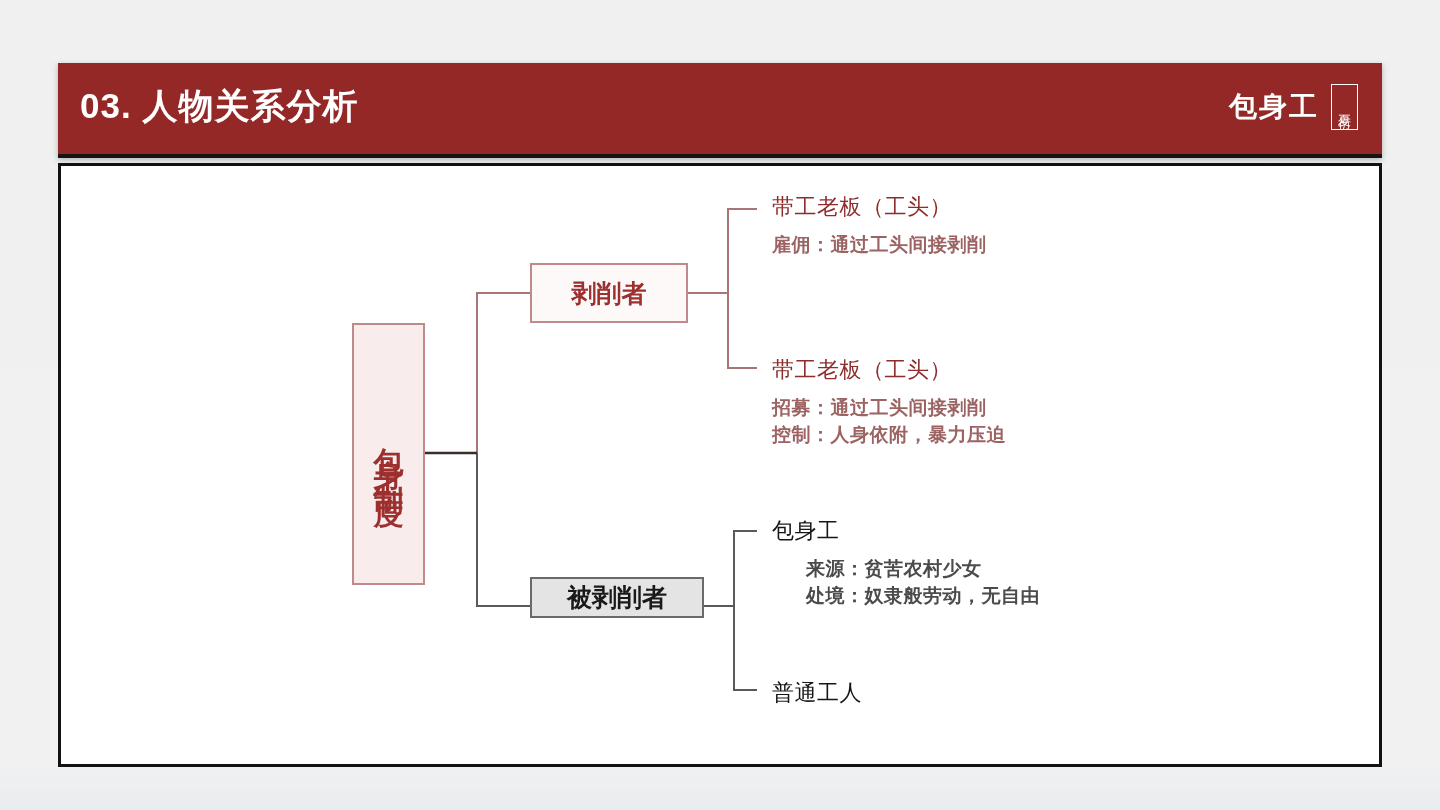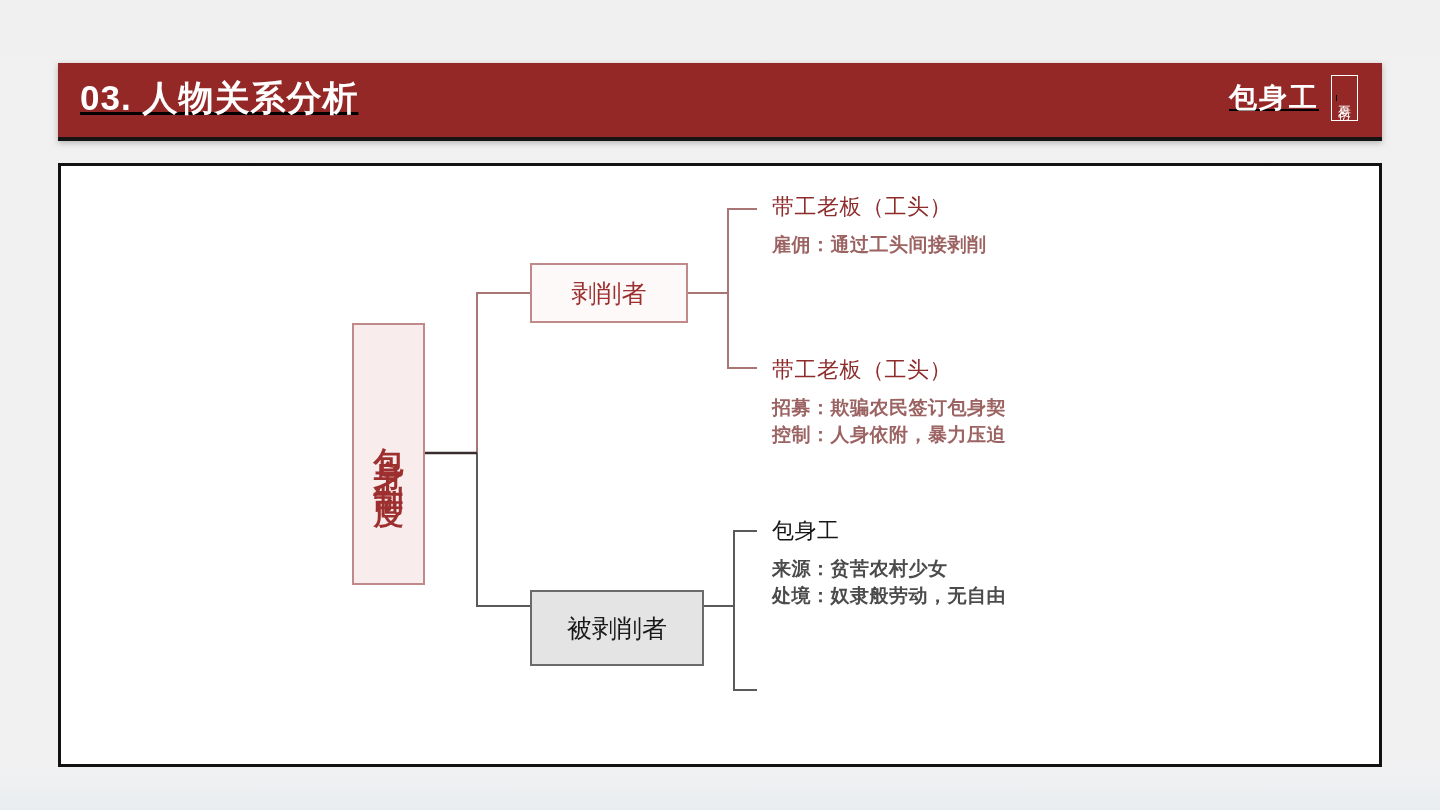--- a/index.html
+++ b/index.html
@@ -13,29 +13,28 @@
     position: relative;
     width: 1440px;
     height: 810px;
     background: linear-gradient(180deg, #f0f0f1 0%, #f1f1f2 94%, #e9edf0 100%);
   }
 
   
   .slide-header {
     position: absolute;
     left: 58px; top: 63px;
-    width: 1324px; height: 78px;
+    width: 1324px; height: 95px;
     background: #942827;
     border-bottom: 4px solid #141414;
     display: flex;
     align-items: center;
     justify-content: space-between;
     padding: 0 24px 4px 22px;
     box-shadow: 0 2px 6px rgba(0,0,0,0.25);
-    text-decoration: underline;
   }
   .header-title {
     color: #ffffff;
     font-size: 35px;
     font-weight: bold;
     letter-spacing: 1px;
   }
   .brand-group {
     display: flex;
     align-items: center;
@@ -100,36 +99,35 @@
     letter-spacing: 12px;
     line-height: 1;
   }
 
   .branch-node {
     position: absolute;
     display: flex;
     align-items: center;
     justify-content: center;
     font-size: 25px;
-    font-weight: normal;
+    font-weight: bold;
   }
   .branch-exploiter {
     left: 530px; top: 263px;
     width: 158px; height: 60px;
     background: #fdf9f9;
     border: 2px solid #c18a8a;
     color: #9d2f2f;
   }
   .branch-exploited {
     left: 530px; top: 577px;
-    width: 174px; height: 76px;
+    width: 174px; height: 41px;
     background: #e4e4e4;
     border: 2px solid #6a6a6a;
     color: #191919;
-    margin-top: 13px;
   }
 
   .leaf {
     position: absolute;
     left: 772px;
     width: 430px;
   }
   .leaf-title {
     font-size: 22px;
     font-weight: normal;
@@ -138,21 +136,21 @@
   }
   .leaf-line {
     font-size: 19px;
     line-height: 27px;
     letter-spacing: 0.5px;
     font-weight: bold;
   }
   .leaf-red .leaf-title { color: #8e2c2c; }
   .leaf-red .leaf-line  { color: #9c6363; }
   .leaf-dark .leaf-title { color: #161616; }
-  .leaf-dark .leaf-line  { color: #4b4b4b; }
+  .leaf-dark .leaf-line  { color: #4b4b4b; margin-left: 34px; }
 
   .leaf-1 { top: 192px; }
   .leaf-2 { top: 355px; }
   .leaf-3 { top: 516px; }
   .leaf-4 { top: 678px; }
 </style>
 </head>
 <body>
 
 <div class="stage">
@@ -191,26 +189,27 @@
   <div class="branch-node branch-exploiter">剥削者</div>
   <div class="branch-node branch-exploited">被剥削者</div>
 
   <div class="leaf leaf-red leaf-1">
     <div class="leaf-title">带工老板（工头）</div>
     <div class="leaf-line">雇佣：通过工头间接剥削</div>
   </div>
 
   <div class="leaf leaf-red leaf-2">
     <div class="leaf-title">带工老板（工头）</div>
-    <div class="leaf-line">招募：欺骗农民签订包身契</div>
+    <div class="leaf-line">招募：通过工头间接剥削</div>
     <div class="leaf-line">控制：人身依附，暴力压迫</div>
   </div>
 
   <div class="leaf leaf-dark leaf-3">
     <div class="leaf-title">包身工</div>
     <div class="leaf-line">来源：贫苦农村少女</div>
     <div class="leaf-line">处境：奴隶般劳动，无自由</div>
   </div>
 
   <div class="leaf leaf-dark leaf-4">
+    <div class="leaf-title">普通工人</div>
   </div>
 
 </div>
 
 </body></html>

